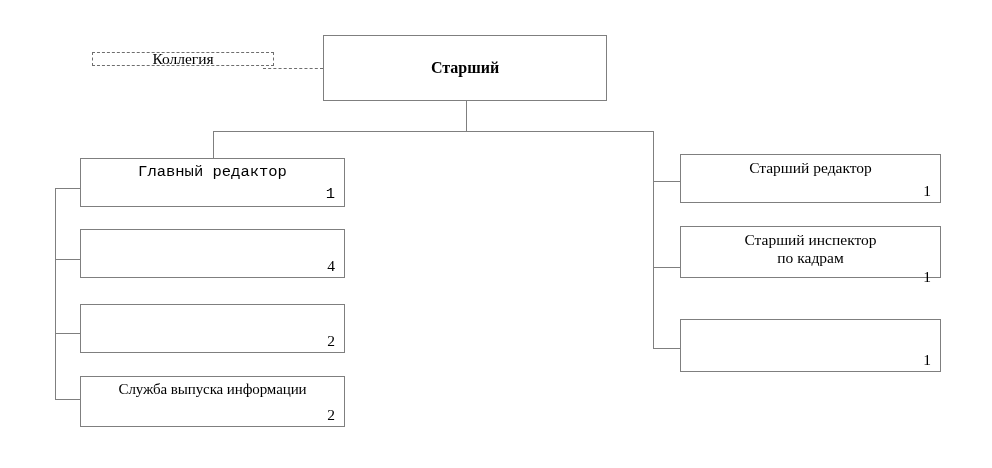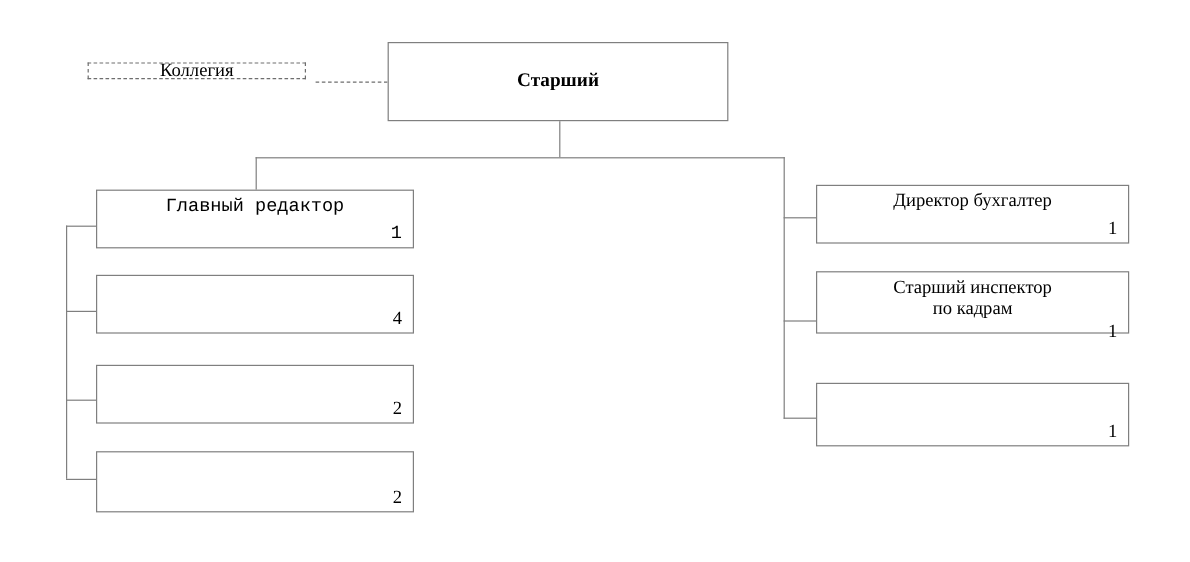--- a/index.html
+++ b/index.html
@@ -65,21 +65,21 @@
     height: 0;
     background: transparent;
     border-top: 1px dashed #6e6e6e;
   }
 </style>
 </head>
 <body>
 
 <div id="org-chart">
 
-  <div class="node dashed" style="left:73px; top:52px; width:182px; height:14px;justify-content:center;">
+  <div class="node dashed" style="left:92px; top:52px; width:182px; height:14px;justify-content:center;">
     <div class="node-title">Коллегия</div>
   </div>
 
   <div class="connector dash-h" style="left:263px; top:68px; width:60px;"></div>
 
   <div class="node root" style="left:323px; top:35px; width:284px; height:66px;">
     <div class="node-title">Старший</div>
   </div>
 
   <div class="connector v" style="left:466px; top:101px; height:30px;"></div>
@@ -108,25 +108,26 @@
 
   <div class="node" style="left:80px; top:229px; width:265px; height:49px;">
     <div class="node-count">4</div>
   </div>
 
   <div class="node" style="left:80px; top:304px; width:265px; height:49px;">
     <div class="node-count">2</div>
   </div>
 
   <div class="node tight" style="left:80px; top:376px; width:265px; height:51px;">
+    <div class="node-title">Служба выпуска информации</div>
     <div class="node-count">2</div>
   </div>
 
   <div class="node" style="left:680px; top:154px; width:261px; height:49px;">
-    <div class="node-title">Директор бухгалтер</div>
+    <div class="node-title">Старший редактор</div>
     <div class="node-count">1</div>
   </div>
 
   <div class="node" style="left:680px; top:226px; width:261px; height:52px;">
     <div class="node-title">Старший инспектор
 по кадрам</div>
     <div class="node-count">1</div>
   </div>
 
   <div class="node" style="left:680px; top:319px; width:261px; height:53px;">

